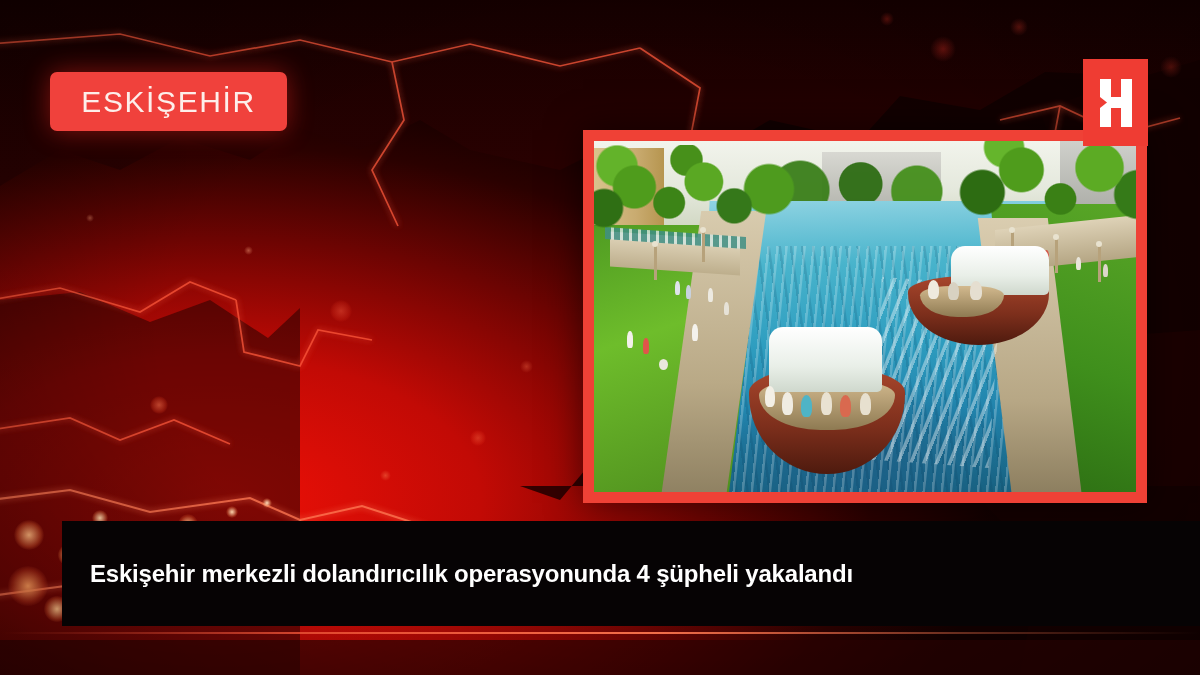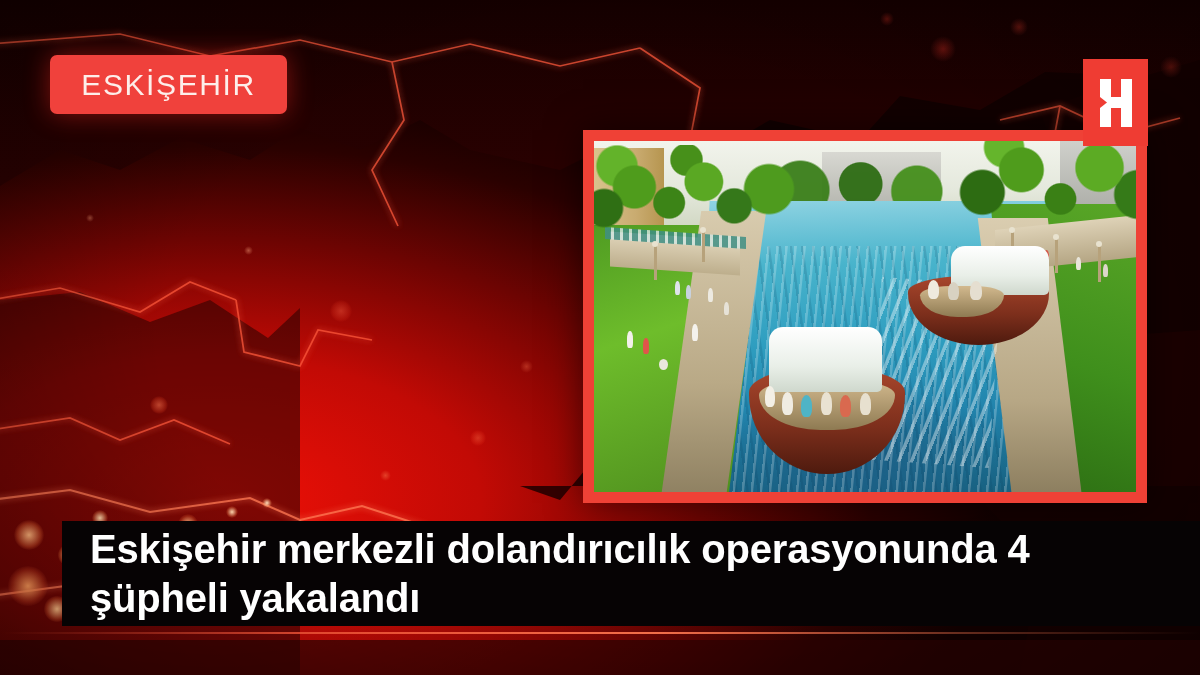--- a/index.html
+++ b/index.html
@@ -54,21 +54,21 @@
     position: absolute;
     inset: 0;
     background:
       radial-gradient(ellipse 1100px 700px at 50% 50%, rgba(0,0,0,0) 40%, rgba(0,0,0,.55) 100%);
   }
 
   
   #city-badge {
     position: absolute;
     left: 50px;
-    top: 55px;
+    top: 72px;
     width: 237px;
     height: 59px;
     background: #f0413c;
     border-radius: 7px;
     display: flex;
     align-items: center;
     justify-content: center;
     box-shadow: 0 0 26px rgba(255,40,30,.45);
   }
   #city-badge .label {
@@ -259,21 +259,21 @@
     left: 62px;
     top: 521px;
     width: 1138px;
     height: 105px;
     background: #060304;
     display: flex;
     align-items: center;
   }
   #headline .text {
     color: #ffffff;
-    font-size: 40px;
+    font-size: 24px;
     font-weight: bold;
     line-height: 1.22;
     padding: 0 0 0 28px;
     max-width: 1000px;
     letter-spacing: -0.2px;
   }
   .line-glow {
     position: absolute;
     height: 2px;
     background: linear-gradient(90deg, rgba(255,60,40,0) 0%, rgba(255,90,60,.85) 25%, rgba(255,120,80,.95) 55%, rgba(255,60,40,0) 100%);

